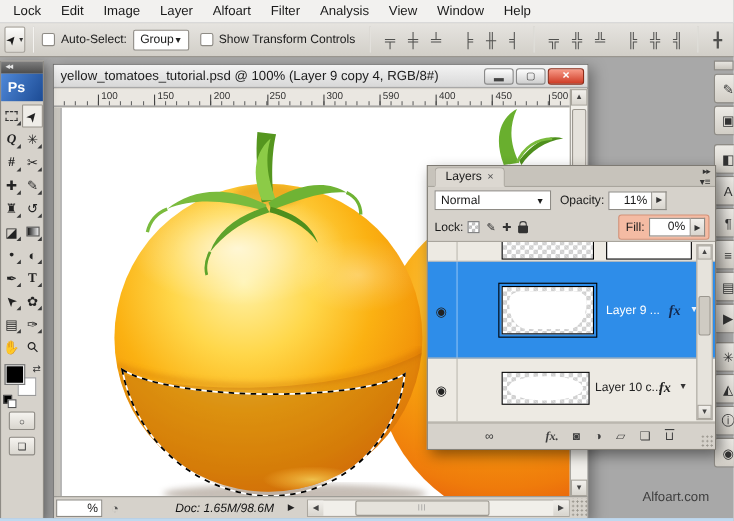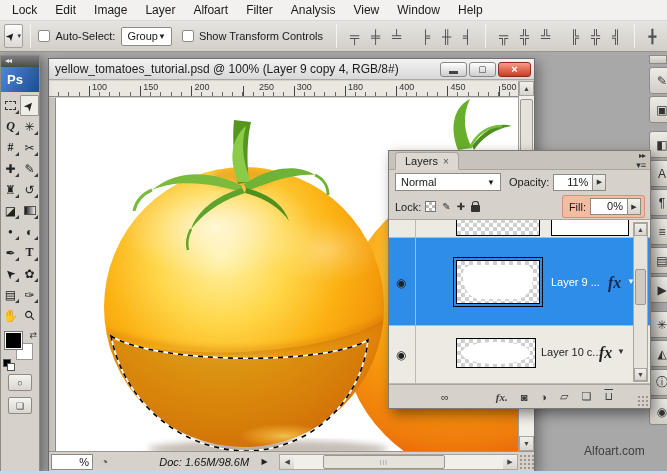--- a/index.html
+++ b/index.html
@@ -114,21 +114,21 @@
   .row-part { height:18px; overflow:hidden; }
   .thumb0 { position:absolute; left:67px; top:-26px; width:84px; height:42px; border:1px solid #000; }
   .mask0 { position:absolute; left:162px; top:-24px; width:78px; height:40px; background:#fff; border:1px solid #000; }
   .row-sel { height:88px; color:#fff; }
   .row-sel .eye { top:38px; }
   .row-sel .eyecol { background:rgba(255,255,255,.45); }
   .thumb1 { position:absolute; left:67px; top:22px; width:84px; height:44px; border:1px solid #000; outline:1px solid #000; outline-offset:2px; }
   .thumb1 .bowl { position:absolute; left:7%; top:10%; width:86%; height:80%; background:#fff; border-radius:10px 10px 16px 16px / 8px 8px 22px 22px; }
   .lname { position:absolute; font-size:11px; white-space:nowrap; }
   .row-sel .lname { left:162px; top:38px; }
-  .fx-badge { position:absolute; font-style:italic; font-family:"Liberation Serif",serif; font-weight:bold; font-size:16px; }
+  .fx-badge { position:absolute; font-style:italic; font-family:"Liberation Serif",serif; font-weight:bold; font-size:13px; }
   .row-sel .fx-badge { left:219px; top:36px; color:#14294E; }
   .caret { position:absolute; font-size:8px; }
   .row-sel .caret { left:238px; top:39px; color:#EAF2FC; }
   .row-plain { height:58px; }
   .row-plain .eye { top:22px; }
   .thumb2 { position:absolute; left:67px; top:12px; width:80px; height:30px; border:1px solid #000; }
   .thumb2 .oval { position:absolute; left:6%; top:12%; width:88%; height:76%; background:#fff; border-radius:50%; }
   .row-plain .lname { left:152px; top:20px; color:#222; }
   .row-plain .fx-badge { left:210px; top:18px; color:#222; }
   .row-plain .caret { left:228px; top:21px; color:#333; }
@@ -256,25 +256,25 @@
       <span class="tick minor" style="left: 439.1px;"></span>
       <span class="tick minor" style="left: 449.3px;"></span>
       <span class="tick minor" style="left: 459.6px;"></span>
       <span class="tick major" style="left: 40px;"></span>
       <span class="tick-label" style="left: 43px;">100</span>
       <span class="tick major" style="left: 91.2px;"></span>
       <span class="tick-label" style="left: 94.2px;">150</span>
       <span class="tick major" style="left: 142.4px;"></span>
       <span class="tick-label" style="left: 145.4px;">200</span>
       <span class="tick major" style="left: 193.6px;"></span>
-      <span class="tick-label" style="left: 210px;">250</span>
+      <span class="tick-label" style="left: 196px;">250</span>
       <span class="tick major" style="left: 244.8px;"></span>
       <span class="tick-label" style="left: 247.8px;">300</span>
       <span class="tick major" style="left: 296px;"></span>
-      <span class="tick-label" style="left: 299px;">180</span>
+      <span class="tick-label" style="left: 299px;">590</span>
       <span class="tick major" style="left: 347.2px;"></span>
       <span class="tick-label" style="left: 350.2px;">400</span>
       <span class="tick major" style="left: 398.4px;"></span>
       <span class="tick-label" style="left: 401.4px;">450</span>
       <span class="tick major" style="left: 449.6px;"></span>
       <span class="tick-label" style="left: 452.6px;">500</span>
     </div>
 
   <div class="dw-body">
     <div class="dw-canvas">

